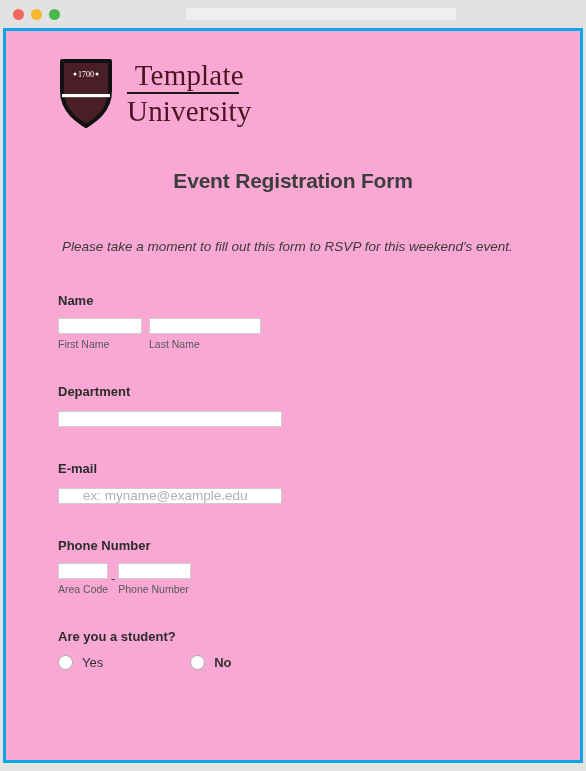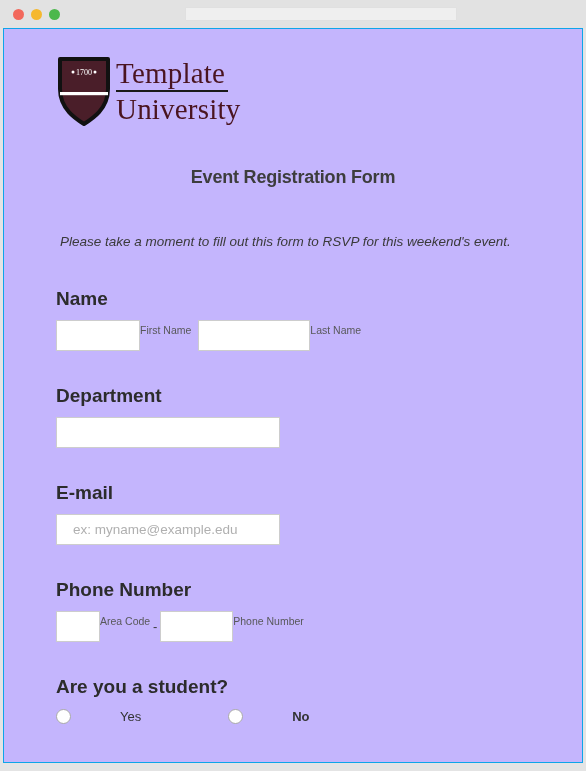--- a/index.html
+++ b/index.html
@@ -55,22 +55,22 @@
     overflow: hidden;
     white-space: nowrap;
   }
 
   
   .page {
     position: relative;
     width: 580px;
     height: 735px;
     margin: 0 auto;
-    background: #c4b5fd;
-    border: 1px solid #0ea5e9;
+    background: #f9a8d4;
+    border: 3px solid #0ea5e9;
     box-sizing: border-box;
     overflow: hidden;
   }
 
   .content {
     padding: 0 52px;
   }
 
   
   .logo {
@@ -80,84 +80,85 @@
     height: 80px;
     box-sizing: content-box;
   }
   .shield-wrap {
     width: 56px;
     height: 72px;
     flex: none;
     position: relative;
   }
   .wordmark {
-    margin-left: 4px;
+    margin-left: 13px;
     line-height: 1;
+    text-align: center;
   }
   .wordmark-line {
     font-family: "Liberation Serif", serif;
     font-size: 29px;
     color: #4a1420;
     letter-spacing: 0.2px;
     line-height: 1.12;
   }
   .wordmark-rule {
     height: 2px;
     background: #1a1a1a;
     margin: 1px 0 1px 0;
     width: 112px;
   }
 
   
   .form-title {
     text-align: center;
-    font-size: 18px;
+    font-size: 21px;
     font-weight: bold;
     color: #3d3d3d;
     margin: 36px 0 0 0;
     letter-spacing: -0.2px;
   }
   .form-intro {
     font-size: 13.5px;
     color: #3a3a3a;
     margin: 46px 0 0 4px;
     font-style: italic;
   }
 
   
   .field-group { margin-top: 34px; }
   .field-group.first { margin-top: 39px; }
 
   .field-label {
-    font-size: 19px;
+    font-size: 13px;
     font-weight: bold;
     color: #2c2c2c;
     margin-bottom: 10px;
   }
   .sub-label {
     font-size: 10.5px;
     color: #58585a;
     margin-top: 4px;
   }
   .text-input {
     border: 1px solid #cdcdcd;
     background: #ffffff;
-    height: 31px;
+    height: 16px;
     box-sizing: border-box;
     font-family: "Liberation Sans", sans-serif;
     font-size: 13.5px;
     color: #333;
-    padding: 0 16px;
+    padding: 0 24px;
     outline: none;
     border-radius: 0;
   }
   .text-input::placeholder { color: #b0b0b0; }
 
   .row { display: flex; }
-  .col { display: flex; }
+  .col { display: flex; flex-direction: column; }
 
   .name-first  { width: 84px; }
   .name-last   { width: 112px; margin-left: 0; }
   .col-gap     { margin-left: 7px; }
   .dept-input  { width: 224px; }
   .email-input { width: 224px; }
   .area-input  { width: 44px; }
   .phone-input { width: 73px; }
 
   .dash {
@@ -171,21 +172,20 @@
 
   
   .radio-row {
     display: flex;
     align-items: center;
     margin-top: 11px;
   }
   .radio-option {
     display: flex;
     align-items: center;
-    gap: 40px;
   }
   .radio-option.second { margin-left: 87px; font-weight: bold; }
   .radio-circle {
     width: 13px;
     height: 13px;
     border: 1px solid #a9a9a9;
     border-radius: 50%;
     background: #fff;
     display: block;
     flex: none;

